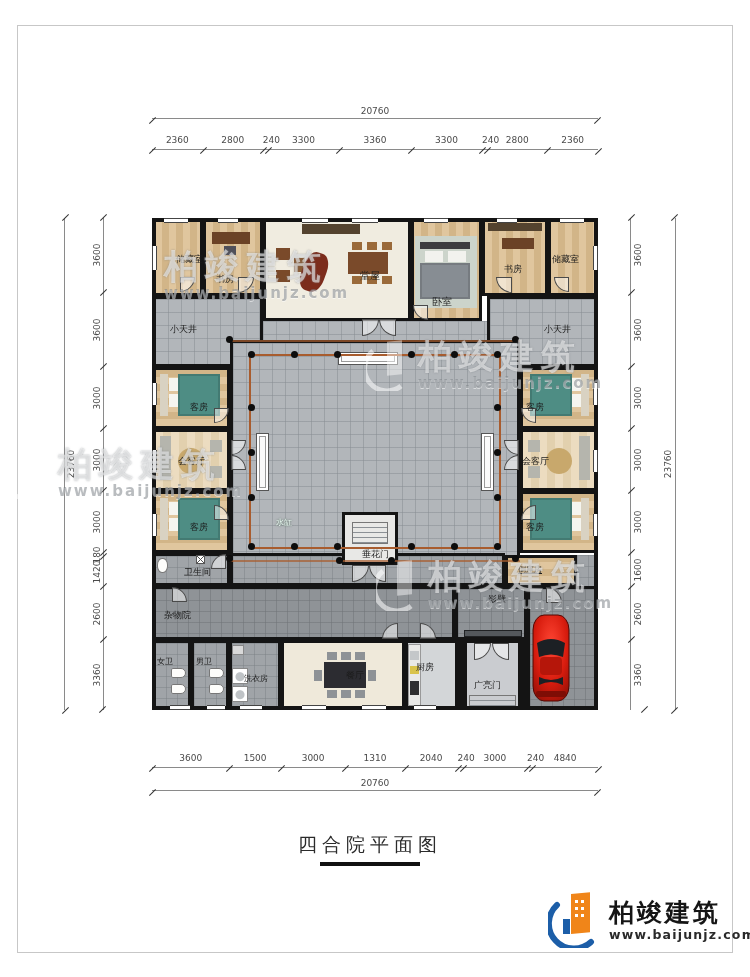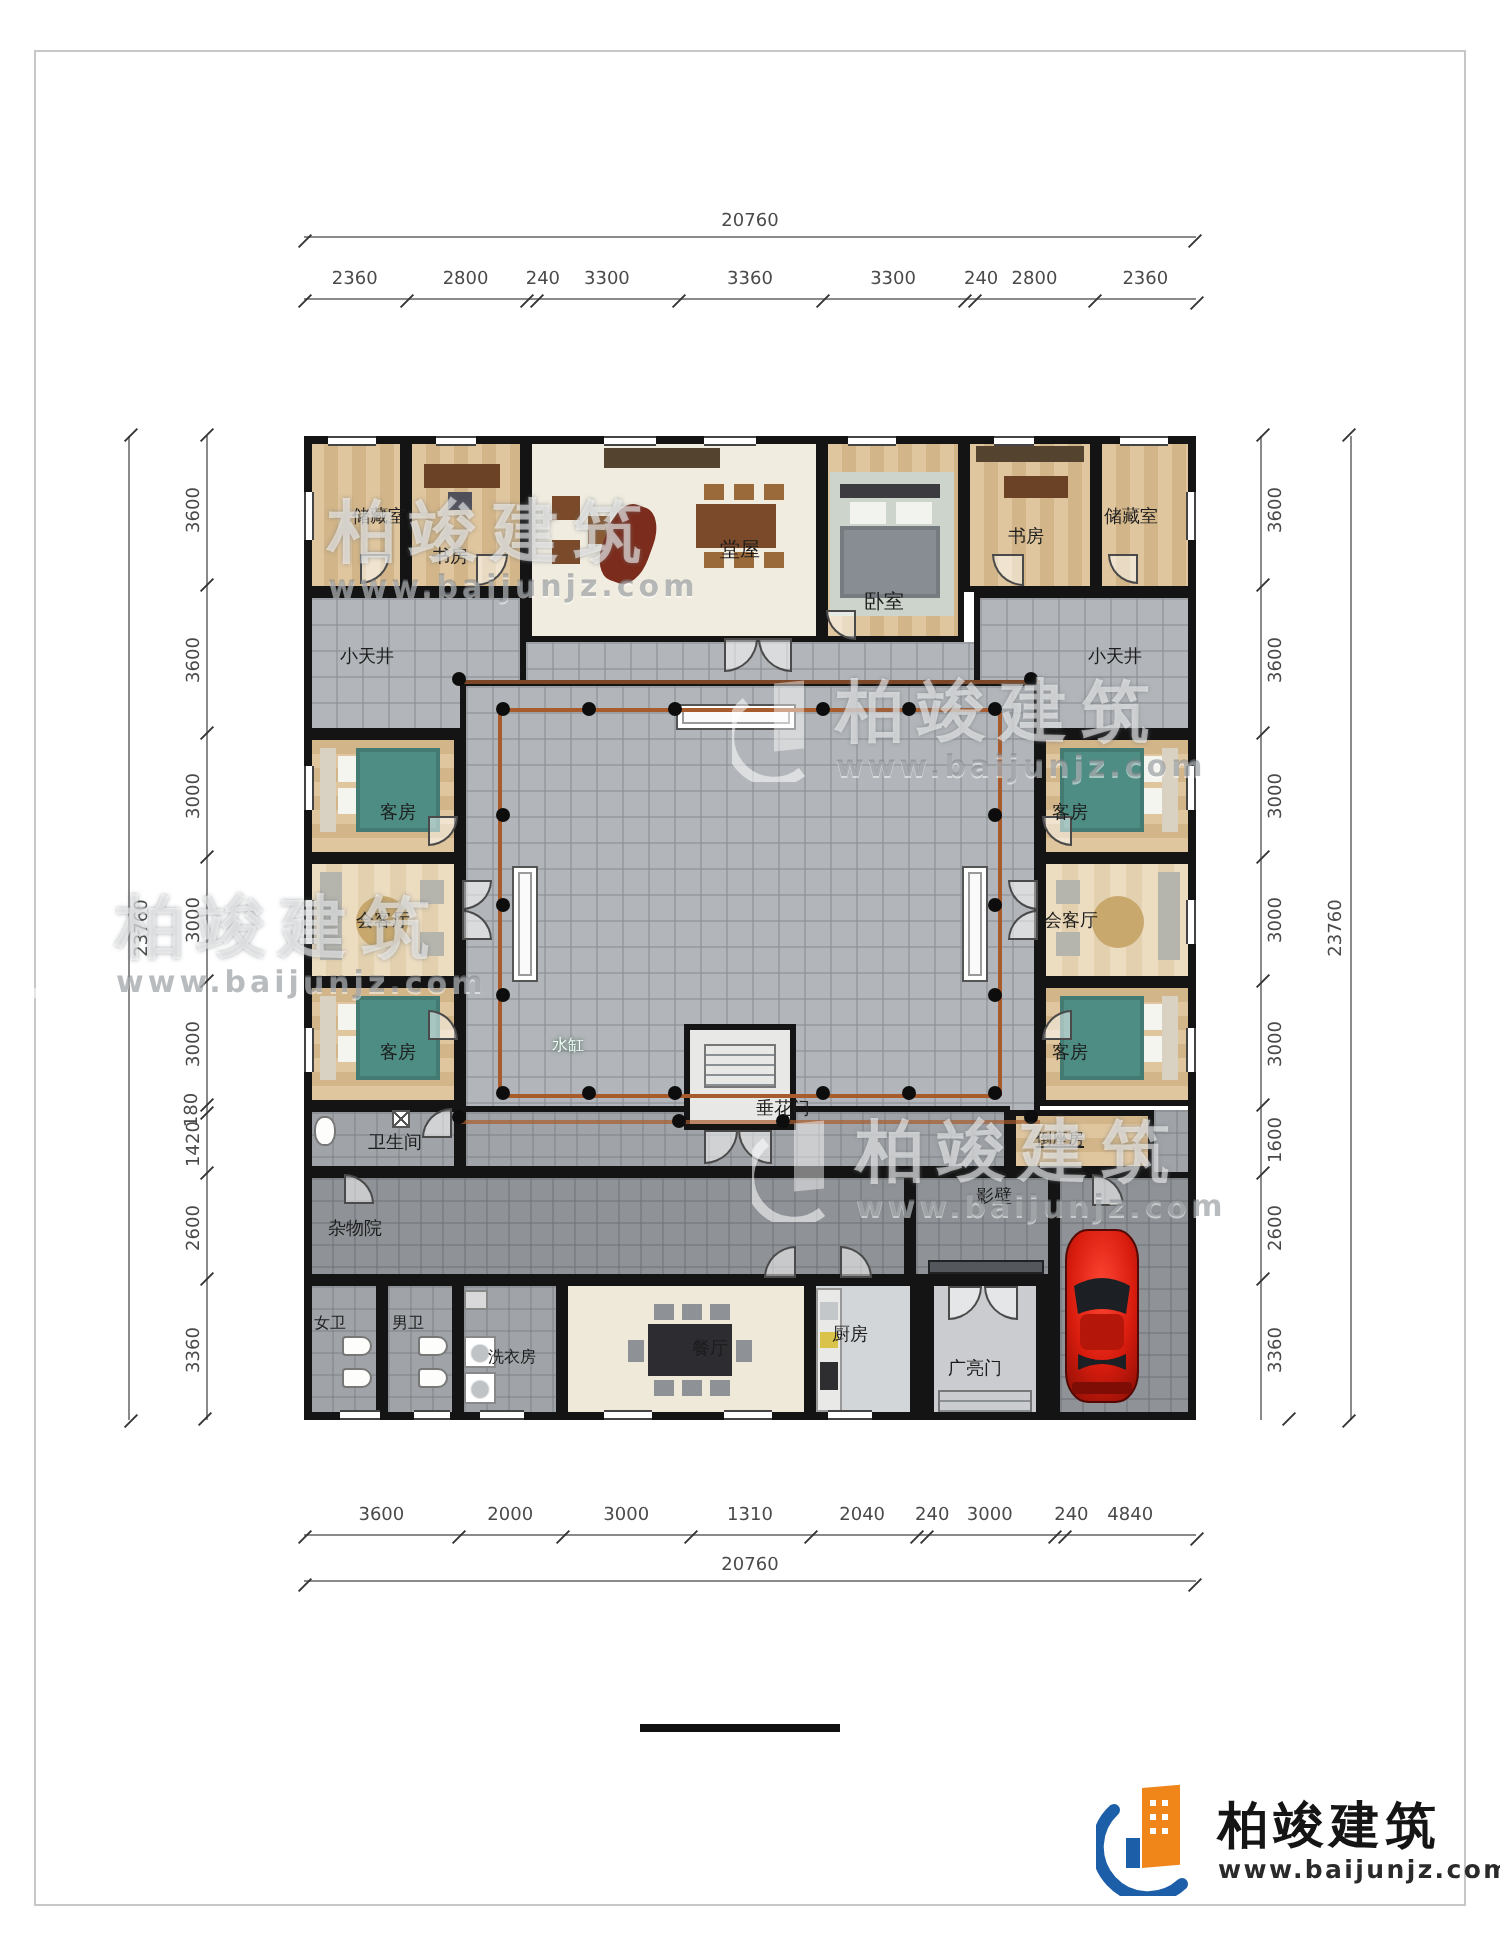--- a/index.html
+++ b/index.html
@@ -98,21 +98,21 @@
       <div class="seg" style="flex: 3300 1 0%;"><span>3300</span></div>
       <div class="seg" style="flex: 3360 1 0%;"><span>3360</span></div>
       <div class="seg" style="flex: 3300 1 0%;"><span>3300</span></div>
       <div class="seg" style="flex: 240 1 0%;"><span>240</span></div>
       <div class="seg" style="flex: 2800 1 0%;"><span>2800</span></div>
       <div class="seg" style="flex: 2360 1 0%;"><span>2360</span></div>
       <div class="segend"></div>
     </div>
   <div class="dim dh" style="left:152px;top:752px;width:446px;height:16px;">
       <div class="seg" style="flex: 3600 1 0%;"><span>3600</span></div>
-      <div class="seg" style="flex: 2400 1 0%;"><span>2000</span></div>
+      <div class="seg" style="flex: 2400 1 0%;"><span>1500</span></div>
       <div class="seg" style="flex: 3000 1 0%;"><span>3000</span></div>
       <div class="seg" style="flex: 2760 1 0%;"><span>1310</span></div>
       <div class="seg" style="flex: 2460 1 0%;"><span>2040</span></div>
       <div class="seg" style="flex: 240 1 0%;"><span>240</span></div>
       <div class="seg" style="flex: 3000 1 0%;"><span>3000</span></div>
       <div class="seg" style="flex: 240 1 0%;"><span>240</span></div>
       <div class="seg" style="flex: 3060 1 0%;"><span>4840</span></div>
       <div class="segend"></div>
     </div>
   <div class="dtH" style="left:152px;top:778px;width:446px;"><span>20760</span></div>
@@ -340,21 +340,21 @@
     <div class="lbl" style="left:400px;top:36px;">储藏室</div>
     <div class="lbl" style="left:18px;top:106px;">小天井</div>
     <div class="lbl" style="left:392px;top:106px;">小天井</div>
     <div class="lbl" style="left:38px;top:184px;">客房</div>
     <div class="lbl" style="left:26px;top:238px;">会客厅</div>
     <div class="lbl" style="left:38px;top:304px;">客房</div>
     <div class="lbl" style="left:374px;top:184px;">客房</div>
     <div class="lbl" style="left:370px;top:238px;">会客厅</div>
     <div class="lbl" style="left:374px;top:304px;">客房</div>
     <div class="lbl sm white" style="left:124px;top:299px;">水缸</div>
-    <div class="lbl" style="left:226px;top:332px;font-family:Liberation Mono, monospace;">垂花门</div>
+    <div class="lbl" style="left:210px;top:332px;font-family:Liberation Mono, monospace;">垂花门</div>
     <div class="lbl" style="left:32px;top:349px;">卫生间</div>
     <div class="lbl" style="left:12px;top:392px;">杂物院</div>
     <div class="lbl" style="left:336px;top:376px;">影壁</div>
     <div class="lbl sm" style="left:366px;top:346px;text-decoration:underline;">倒座房</div>
     <div class="lbl sm" style="left:5px;top:438px;">女卫</div>
     <div class="lbl sm" style="left:44px;top:438px;">男卫</div>
     <div class="lbl sm" style="left:92px;top:455px;">洗衣房</div>
     <div class="lbl" style="left:194px;top:452px;">餐厅</div>
     <div class="lbl" style="left:264px;top:444px;font-family:Liberation Serif, serif;">厨房</div>
     <div class="lbl" style="left:322px;top:462px;">广亮门</div>
@@ -422,20 +422,21 @@
       <div class="arc sw" style="left: 369px; top: 190px; width: 15px; height: 15px;"></div>
       <div class="arc nw" style="left: 369px; top: 287px; width: 15px; height: 15px;"></div>
       <div class="arc sw" style="left: 261px; top: 87px; width: 15px; height: 15px;"></div>
       <div class="arc ne" style="left: 20px; top: 369px; width: 15px; height: 15px;"></div>
       <div class="arc ne" style="left: 268px; top: 405px; width: 16px; height: 16px;"></div>
       <div class="arc nw" style="left: 230px; top: 405px; width: 16px; height: 16px;"></div>
       <div class="arc ne" style="left: 394px; top: 369px; width: 16px; height: 16px;"></div>
       <div class="arc nw" style="left: 59px; top: 336px; width: 15px; height: 15px;"></div>
     </div>
 
+  <div id="title">四合院平面图</div>
   <div id="title-bar"></div>
   <div id="logo">
     <svg width="54" height="56" viewBox="0 0 54 56">
       <path d="M9 13 A 23 23 0 0 0 43 50" fill="none" stroke="#1c5ea8" stroke-width="6" stroke-linecap="round"></path>
       <rect x="23" y="4" width="19" height="40" fill="#f08519" transform="skewY(-5)"></rect>
       <rect x="15" y="27" width="7" height="15" fill="#1c5ea8"></rect>
       <g fill="#ffffff">
         <rect x="27" y="8" width="3" height="3"></rect>
           <rect x="33" y="8" width="3" height="3"></rect>
         <rect x="27" y="15" width="3" height="3"></rect>

